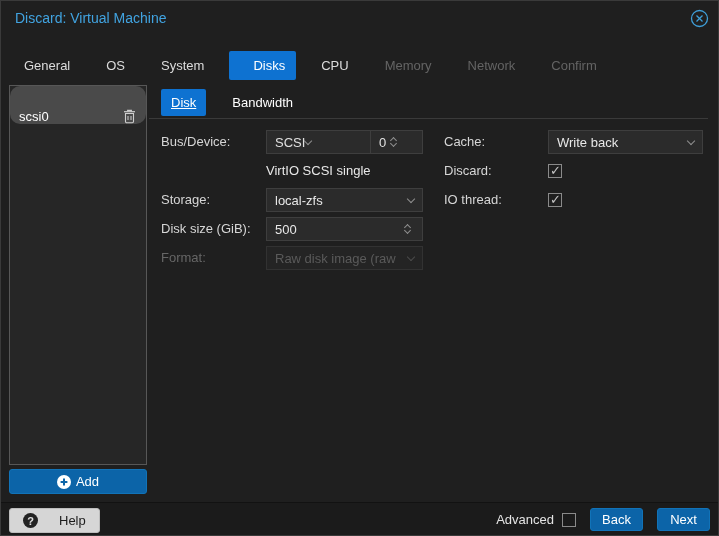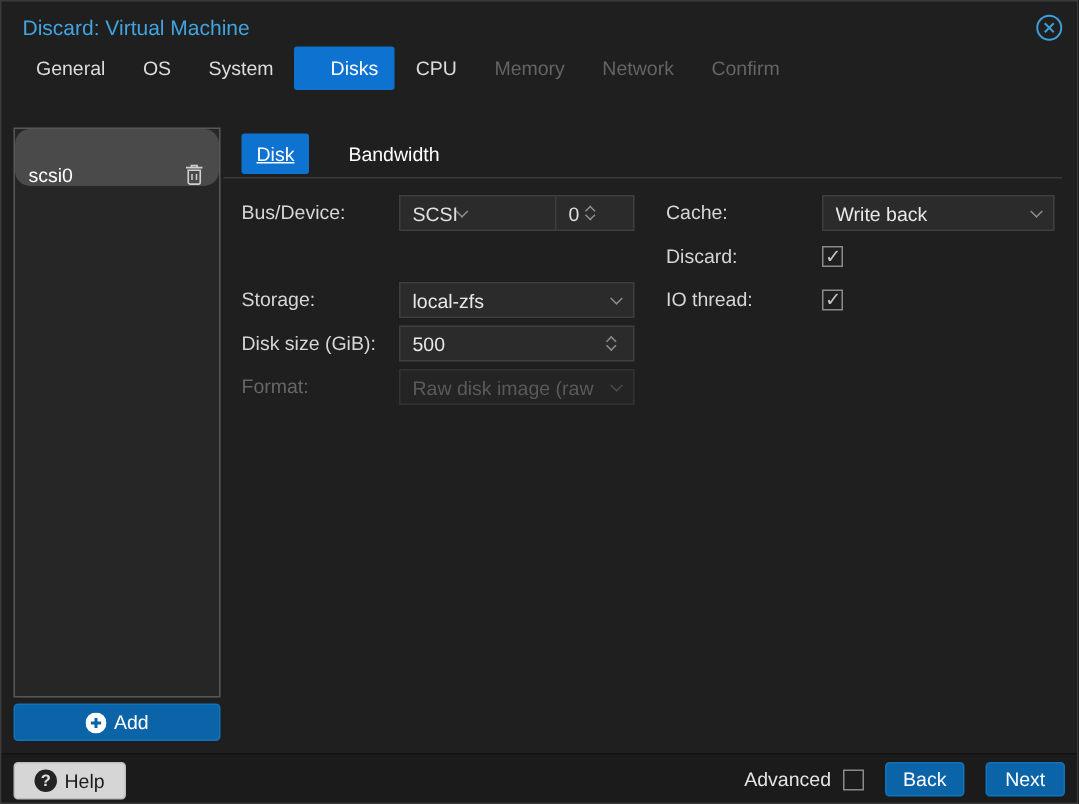--- a/index.html
+++ b/index.html
@@ -10,21 +10,21 @@
     position:relative; width:719px; height:536px;
     background:#1f1f1f; border:1px solid #3a3a3a; overflow:hidden;
     color:#e0e0e0; font-size:13px;
   }
 
   
   .title { position:absolute; left:14px; top:9px; font-size:14px; color:#41a3e0; }
   .close-btn { position:absolute; right:9px; top:7px; width:20px; height:20px; cursor:pointer; display:flex; align-items:center; justify-content:center; }
 
   
-  .wizard-tabs { position:absolute; left:12px; top:30px; display:flex; align-items:center; }
+  .wizard-tabs { position:absolute; left:12px; top:50px; display:flex; align-items:center;gap:11px; }
   .wtab { padding:7px 11px; margin-right:3px; color:#dcdcdc; cursor:pointer; border-radius:2px; }
   .wtab.active { background:#0e72d1; color:#ffffff;padding-left:24px; }
   .wtab.disabled { color:#646464; cursor:default; }
 
   
   .listbox { position:absolute; left:8px; top:84px; width:138px; height:380px; background:#262626; border:1px solid #575757; }
   .disk-item { height:38px; background:#4a4a4a; display:flex; align-items:flex-end; justify-content:space-between; padding:0 9px; color:#ffffff; cursor:pointer;border-radius:10px; }
   .trash-btn { width:14px; height:15px; display:flex; align-items:center; cursor:pointer; }
   .add-btn { position:absolute; left:8px; top:468px; width:138px; height:25px; background:#0c64a8; border:1px solid #1173b8; border-radius:3px; color:#fff; display:flex; align-items:center; justify-content:center; gap:5px; cursor:pointer; }
 
@@ -55,21 +55,21 @@
   .spin-col { display:flex; flex-direction:column; align-items:center; justify-content:center; gap:4px; width:14px; cursor:pointer; }
   .combo-split { position:absolute; height:24px; display:flex; }
   .combo-split .part { background:#2b2b2b; border:1px solid #3e3e3e; display:flex; align-items:center; padding:0 8px; }
   .combo-split .part.first { border-right:none; }
 
   .checkbox { position:absolute; width:14px; height:14px; border:1px solid #8a8a8a; background:transparent; cursor:pointer; }
   .checkbox.checked::after { content:"\2713"; position:absolute; left:1px; top:-2px; color:#c4c4c4; font-size:13px; }
 
   
   .footer { position:absolute; left:0; right:0; bottom:0; height:33px; background:#1b1b1b; border-top:1px solid #121212; }
-  .help-btn { position:absolute; left:8px; top:5px; height:25px; padding:0 13px; background:#d6d6d6; border:1px solid #bdbdbd; border-radius:3px; color:#1c1c1c; display:flex; align-items:center; gap:5px; cursor:pointer; }
+  .help-btn { position:absolute; left:8px; top:5px; height:25px; padding:0 13px; background:#d6d6d6; border:1px solid #bdbdbd; border-radius:3px; color:#1c1c1c; display:flex; align-items:center; gap:21px; cursor:pointer; }
   .help-ic { width:15px; height:15px; border-radius:50%; background:#232323; color:#e0e0e0; font-size:11px; font-weight:bold; display:flex; align-items:center; justify-content:center; }
   .help-ic::after { content:"?"; }
   .footer-right { position:absolute; right:8px; top:5px; display:flex; align-items:center; }
   .adv-label { color:#e4e4e4; margin-right:8px; }
   .adv-check { position:static; margin-right:14px; }
   .btn { width:53px; height:23px; background:#0c64a8; border:1px solid #1173b8; border-radius:3px; color:#fff; font-size:13px; font-family:"Liberation Sans",sans-serif; cursor:pointer; }
   .btn.back { margin-right:14px; }
 </style>
 </head>
 <body>
@@ -130,20 +130,21 @@
     </div>
     <div class="part" style="width:53px;">
       <span class="val">0</span>
       <span class="spin-col">
         <span class="chev up sm"></span>
         <span class="chev down sm"></span>
       </span>
     </div>
   </div>
 
+  <div class="static-val" style="left:265px; top:158px;">VirtIO SCSI single</div>
 
   <div class="row-label" style="left:160px; top:187px;">Storage:</div>
   <div class="field" style="left:265px; top:187px; width:157px;">
     <span class="val">local-zfs</span>
     <span class="chev down"></span>
   </div>
 
   <div class="row-label" style="left:160px; top:216px;">Disk size (GiB):</div>
   <div class="field" style="left:265px; top:216px; width:157px;">
     <span class="val">500</span>

